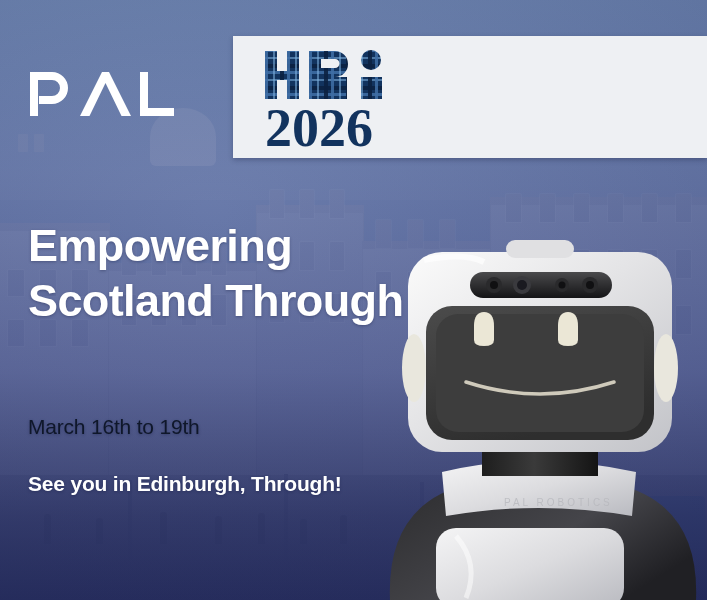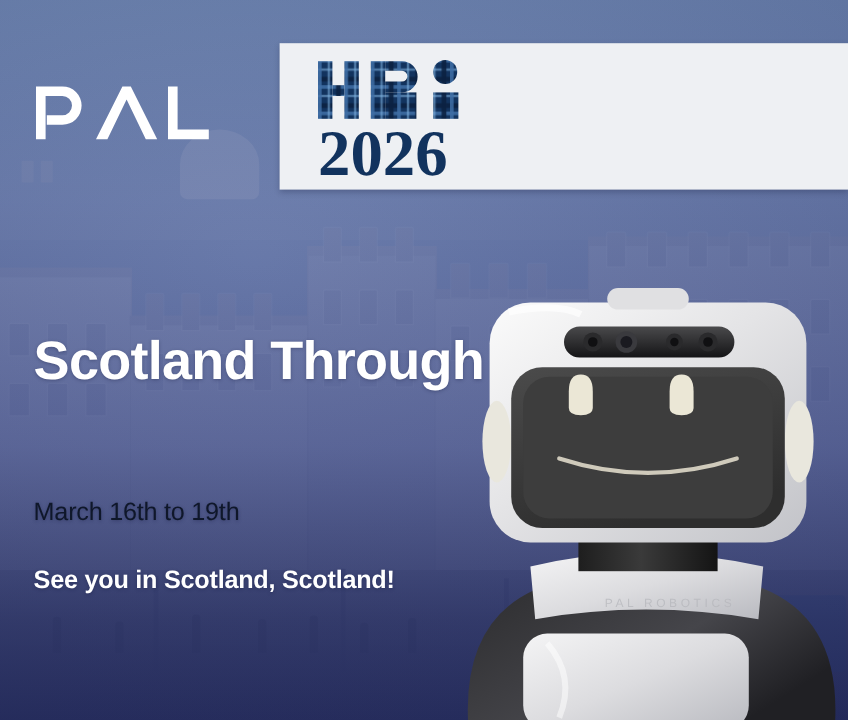--- a/index.html
+++ b/index.html
@@ -329,27 +329,27 @@
         <circle cx="106" cy="11" r="10" fill="url(#tartan)"></circle>
         <rect x="96" y="28" width="21" height="22" fill="url(#tartan)"></rect>
       </svg>
       <div class="hri-year">2026</div>
     </div>
   </div>
 
   <div class="copy">
 
     <div class="headline">
-      <br>
+      <span class="b">Empowering</span><br>
       <span class="b">Scotland</span><span class="l"> Through</span><br>
       <br>
     </div>
 
     <div class="dateline">March 16th to 19th</div>
-    <div class="locline">See you in Scotland, Scotland!</div>
+    <div class="locline">See you in Edinburgh, Through!</div>
   </div>
 
   <div class="robot">
     <svg viewBox="0 0 340 360" width="340" height="360" aria-hidden="true">
       <defs>
         <linearGradient id="shell" x1="0" y1="0" x2="1" y2="1">
           <stop offset="0%" stop-color="#fbfbfb"></stop>
           <stop offset="45%" stop-color="#e4e4e6"></stop>
           <stop offset="100%" stop-color="#c2c3c8"></stop>
         </linearGradient>

